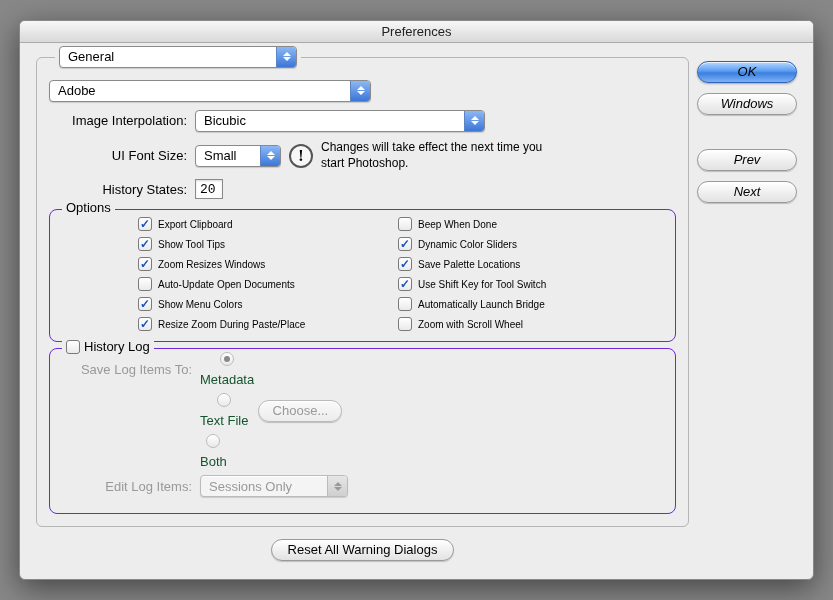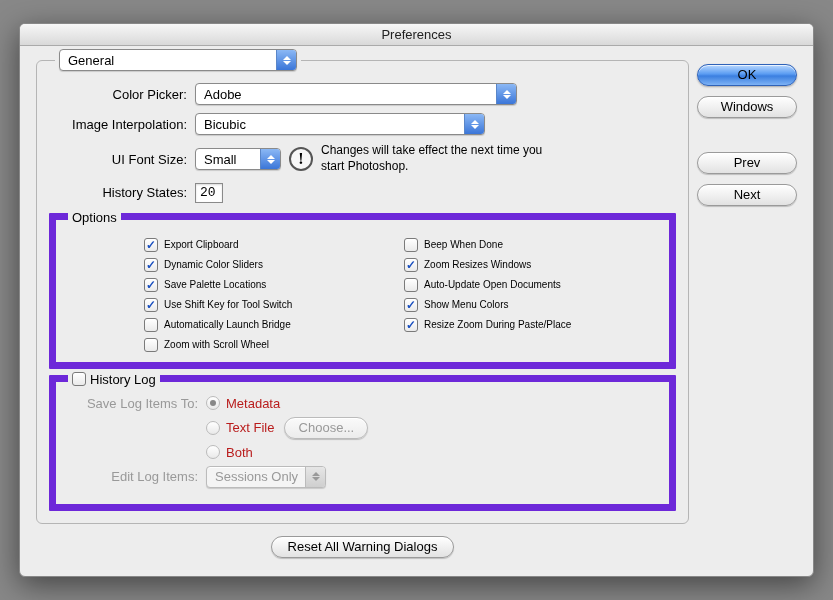--- a/index.html
+++ b/index.html
@@ -40,20 +40,21 @@
   .left-col {
     flex: 1;
     position: relative;
   }
   .right-col {
     width: 100px;
     display: flex;
     flex-direction: column;
     gap: 10px;
     padding-top: 4px;
+    font-style: italic;
   }
 
   
   .aqua-select {
     display: inline-flex;
     align-items: center;
     height: 22px;
     background: #fff;
     border: 1px solid #8a8a8a;
     border-radius: 4px;
@@ -115,24 +116,24 @@
     box-shadow: inset 0 1px 0 rgba(255,255,255,0.7), 0 1px 2px rgba(0,0,0,0.3);
   }
   .aqua-btn.disabled {
     color: #999;
     border-color: #bbb;
     background: linear-gradient(#fafafa,#ececec);
   }
 
   
   .group {
-    border: 7px solid #6d28d9;
-    border-radius: 1px;
+    border: 1px solid #6d28d9;
+    border-radius: 8px;
     position: relative;
-    padding: 14px 12px 10px 12px;
+    padding: 3px 12px 10px 12px;
     margin-top: 10px;
     background: #ededed;
   }
   .group > .legend {
     position: absolute;
     top: -10px;
     left: 12px;
     background: #ededed;
     padding: 0 4px;
     font-size: 13px;
@@ -211,21 +212,21 @@
     border: 1px solid #bbb;
     border-radius: 50%;
     background: linear-gradient(#fff,#e9e9e9);
     display:flex; align-items:center; justify-content:center;
   }
   .radio.selected .dot::after {
     content:"";
     width:6px; height:6px; border-radius:50%;
     background:#888;
   }
-  .radio.disabled { color:#b91c1c; }
+  .radio.disabled { color:#14532d;flex-direction:column; }
 
   .options-grid {
     display: grid;
     grid-template-columns: 260px 1fr;
     row-gap: 6px;
     column-gap: 0;
     padding: 4px 0 0 76px;
   }
 
   .note-icon {
@@ -271,21 +272,20 @@
           <div class="aqua-select" style="width:238px;">
             <span>General</span>
             <span class="cap">
                 <span class="tri-up"></span>
                 <span class="tri-down"></span>
               </span>
           </div>
         </div>
 
         <div class="row">
-          <div class="lbl">Color Picker:</div>
           <div class="aqua-select" style="width:322px;">
             <span>Adobe</span>
             <span class="cap">
                 <span class="tri-up"></span>
                 <span class="tri-down"></span>
               </span>
           </div>
         </div>
 
         <div class="row">
@@ -320,20 +320,24 @@
         <div class="group">
           <div class="legend">Options</div>
           <div class="options-grid" id="options-grid">
               <span class="chk checked">
                 <span class="box"></span>
                 <span>Export Clipboard</span>
               </span>
               <span class="chk">
                 <span class="box"></span>
                 <span>Beep When Done</span>
+              </span>
+              <span class="chk checked">
+                <span class="box"></span>
+                <span>Show Tool Tips</span>
               </span>
               <span class="chk checked">
                 <span class="box"></span>
                 <span>Dynamic Color Sliders</span>
               </span>
               <span class="chk checked">
                 <span class="box"></span>
                 <span>Zoom Resizes Windows</span>
               </span>
               <span class="chk checked">
@@ -393,21 +397,21 @@
             </div>
             <div class="row">
               <div class="lbl"></div>
               <span class="radio disabled">
                   <span class="dot"></span>
                   <span>Both</span>
                 </span>
             </div>
             <div class="row">
               <div class="lbl">Edit Log Items:</div>
-              <div class="aqua-select disabled" style="width:120px;">
+              <div class="aqua-select disabled" style="width:148px;">
                 <span>Sessions Only</span>
                 <span class="cap">
                     <span class="tri-up"></span>
                     <span class="tri-down"></span>
                   </span>
               </div>
             </div>
           </div>
         </div>
       </div>

